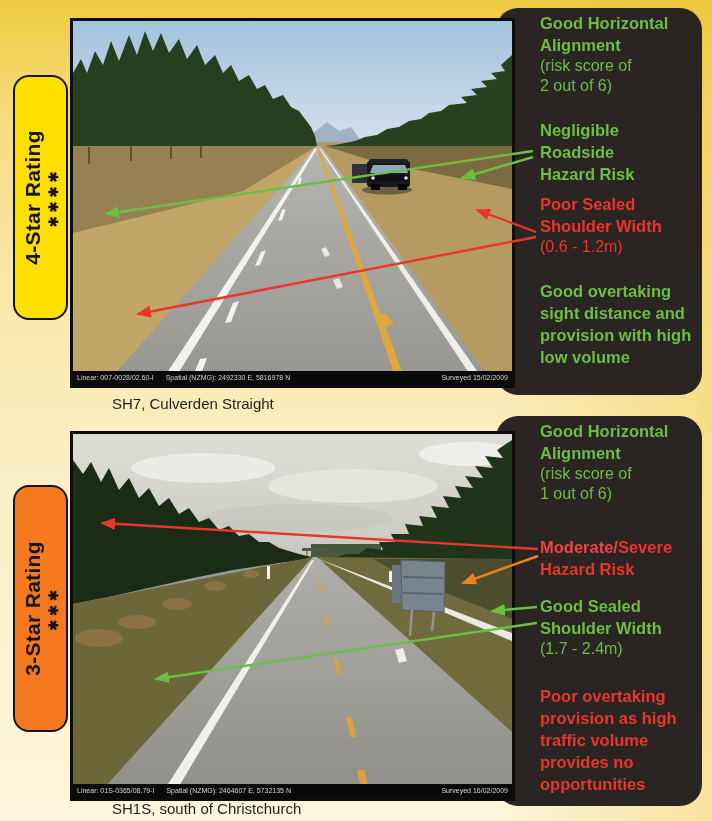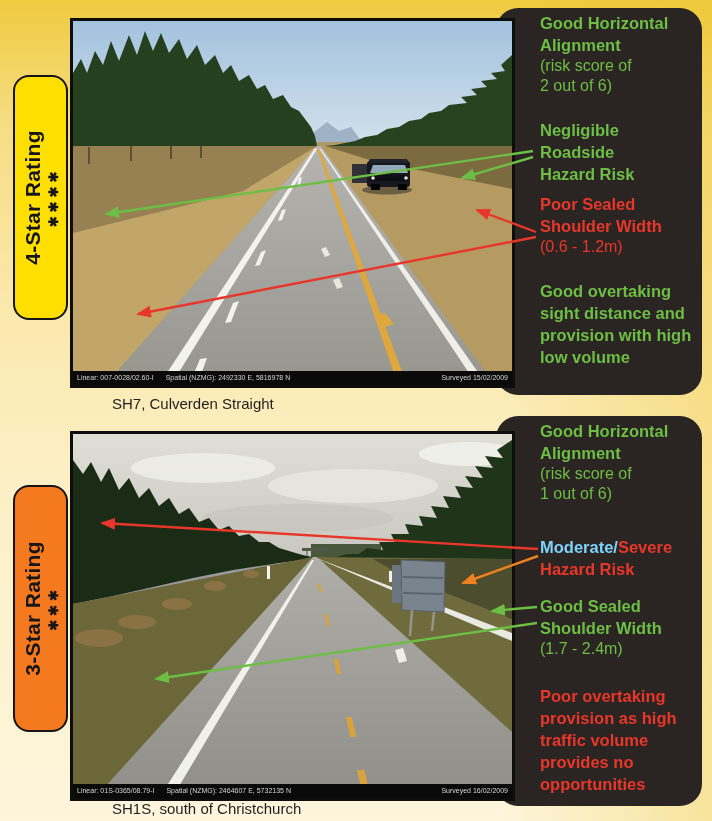--- a/index.html
+++ b/index.html
@@ -32,21 +32,21 @@
   
   .caption { position:absolute; left:72px; font-size:15px; color:#1F1F1F; z-index:3;margin-left:40px; }
   #caption1 { top:395px; } #caption2 { top:800px; }
   
   .notebox { position:absolute; left:496px; width:206px; background:#2A2422;
     border-radius:22px; z-index:5; box-sizing:border-box; padding:4px 8px 0 44px; }
   #box1 { top:8px; height:387px; }
   #box2 { top:416px; height:390px; }
   .ln { white-space:nowrap; font-weight:bold; font-size:16.5px; line-height:22px; }
   .ln.reg { font-weight:normal; font-size:16px; line-height:20px; }
-  .g { color:#6DBE45; } .r { color:#E8372A; } .o { color:#7dd3fc; }
+  .g { color:#6DBE45; } .r { color:#E8372A; } .o { color:#ef4444; }
   .mt23 { margin-top:23px; } .mt20 { margin-top:8px; } .mt32 { margin-top:32px; }
   .mt15 { margin-top:15px; } .mt26 { margin-top:26px; }
   
   .arrows { position:absolute; left:0; top:0; z-index:30; pointer-events:none; }
 </style>
 </head>
 <body>
 
 <div class="page">
 

